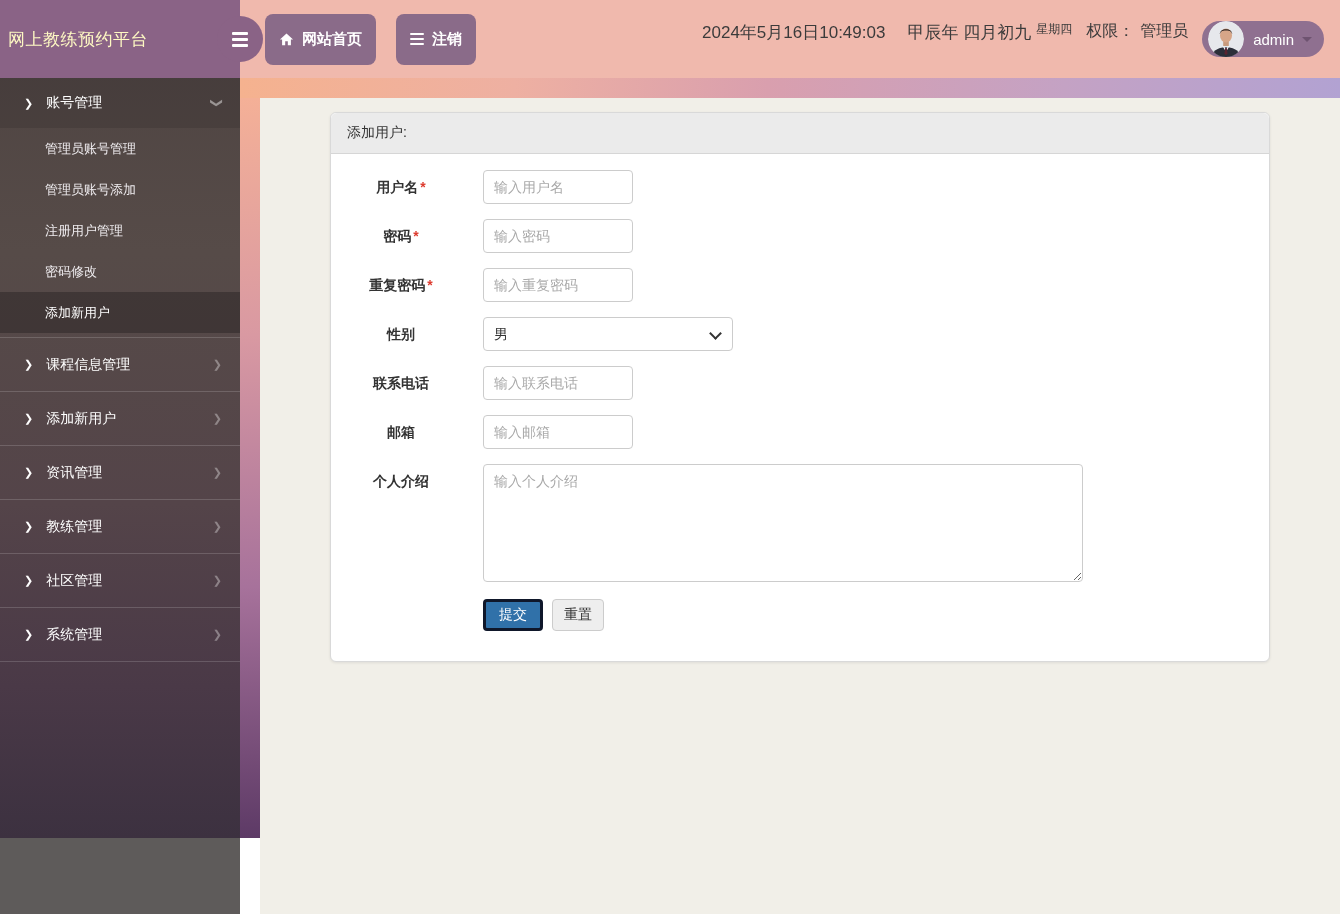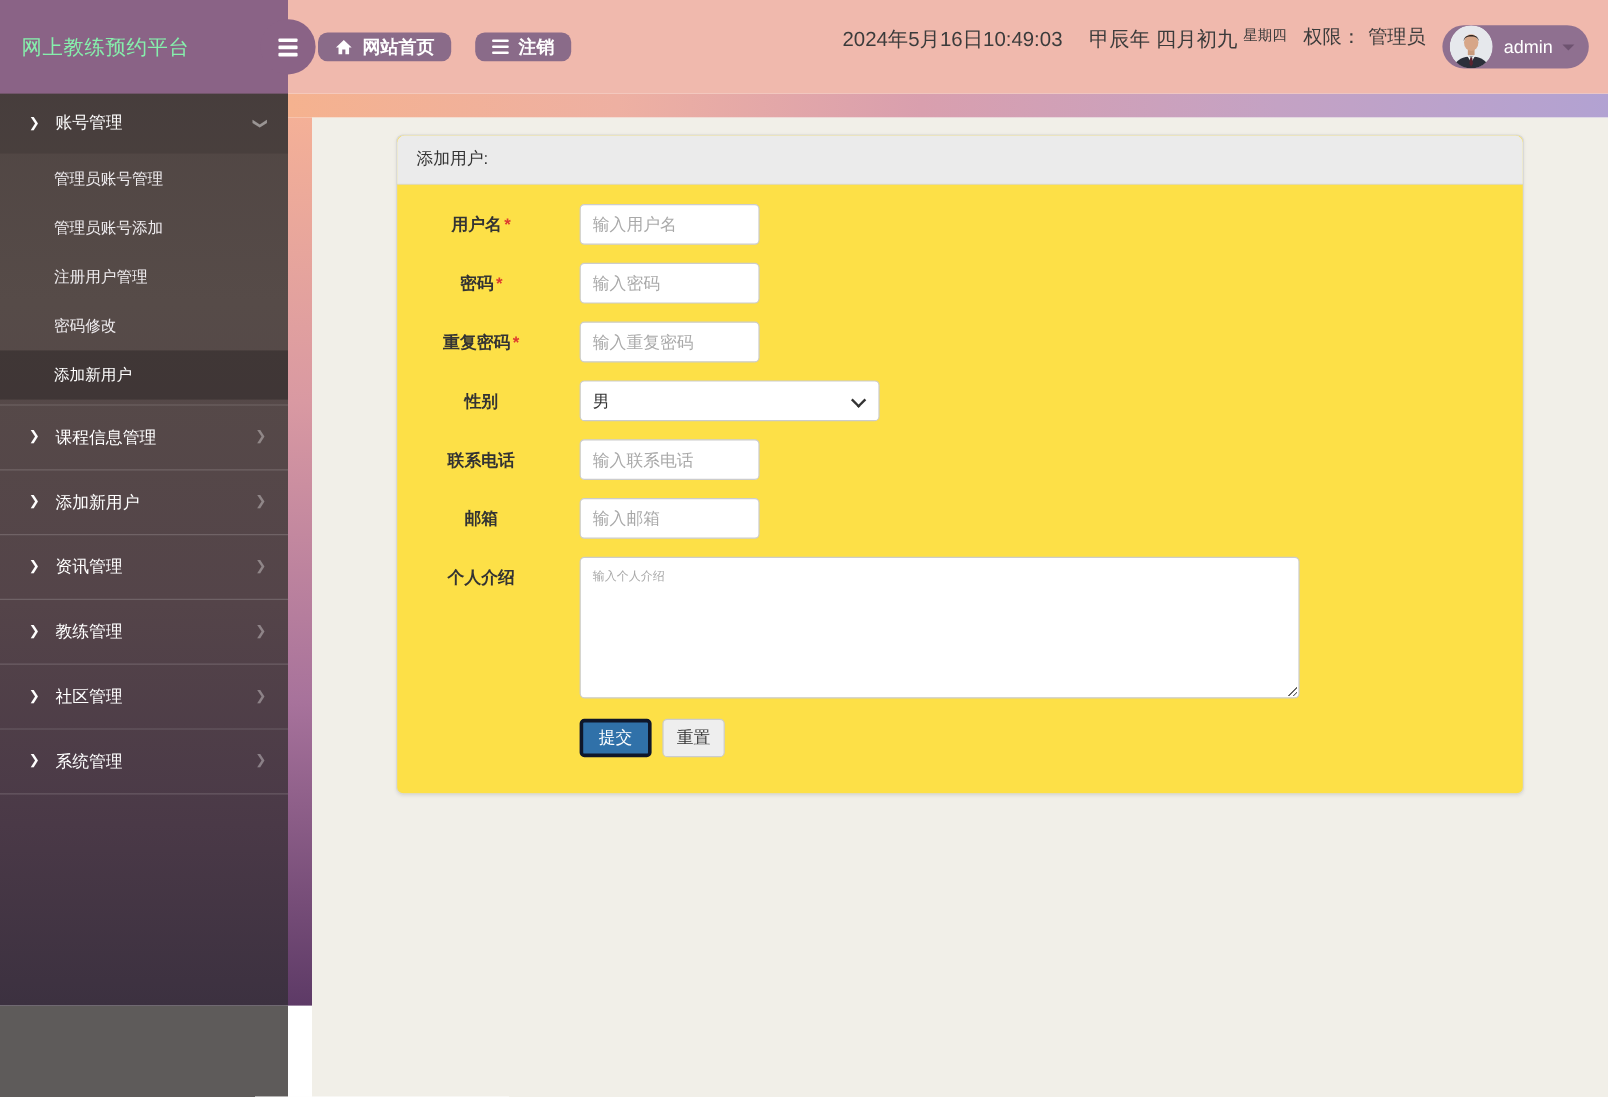--- a/index.html
+++ b/index.html
@@ -13,21 +13,21 @@
     --footer-gray:#5e5b5a;
   }
   html,body{margin:0;padding:0;}
   body{font-family:"Liberation Sans","DejaVu Sans",sans-serif;background:#fff;}
   #app{position:relative;width:1340px;height:914px;background:#fff;overflow:hidden;}
 
   
   .sidebar{position:absolute;left:0;top:0;width:240px;height:838px;z-index:2;
     background:linear-gradient(180deg,#4d4341 0%,#564b48 30%,#544449 60%,#4a3947 82%,#3c3140 100%);}
   .logo{position:absolute;left:0;top:0;width:240px;height:78px;background:var(--brand);
-    display:flex;align-items:center;padding-left:18px;box-sizing:border-box;color:#86efac;
+    display:flex;align-items:center;padding-left:8px;box-sizing:border-box;color:#fef9c3;
     font-size:17px;letter-spacing:.5px;z-index:4;}
   .hamburger{position:absolute;left:217px;top:16px;width:46px;height:46px;border-radius:50%;
     background:var(--brand);z-index:5;display:flex;flex-direction:column;align-items:center;
     justify-content:center;gap:3px;cursor:pointer;border:none;}
   .hamburger .bar{width:16px;height:3px;background:#fff;border-radius:1px;}
 
   .menu{position:absolute;top:78px;left:0;right:0;}
   .chev{font-size:11px;color:#fff;line-height:1;}
   .menu-head{height:50px;background:rgba(0,0,0,0.10);display:flex;align-items:center;
     padding:0 18px 0 24px;color:#fff;font-size:14px;cursor:pointer;}
@@ -41,21 +41,21 @@
   .side-sub + .side-section{margin-top:4px;}
   .side-section .s-label{margin-left:13px;flex:1;}
   .side-section .chev.right{color:rgba(255,255,255,0.35);}
   .side-section:last-child{border-bottom:1px solid rgba(255,255,255,0.16);}
   .sidebar-footer{position:absolute;left:0;top:838px;width:240px;height:76px;background:var(--footer-gray);}
 
   
   .header{position:absolute;left:240px;top:0;width:1100px;height:78px;background:var(--header-pink);
     display:flex;align-items:center;box-sizing:border-box;padding:0 16px 0 25px;z-index:3;}
   .hbtn{display:flex;align-items:center;gap:8px;background:var(--btn-purple);color:#fff;
-    font-size:15px;font-weight:bold;padding:0 14px;height:24px;border-radius:8px;border:none;
+    font-size:15px;font-weight:bold;padding:0 14px;height:51px;border-radius:8px;border:none;
     cursor:pointer;margin-right:20px;font-family:inherit;}
   .hbtn svg{display:block;}
   .mini-bars{display:flex;flex-direction:column;gap:2.5px;}
   .mini-bars i{display:block;width:14px;height:2.5px;background:#fff;border-radius:1px;}
   .header-right{margin-left:auto;display:flex;align-items:flex-start;color:#3b3b3b;white-space:nowrap;}
   .dt,.lunar{font-size:17px;}
   .lunar{margin-left:22px;}
   .weekday{font-size:12px;margin-left:5px;}
   .perm{font-size:16px;margin-left:14px;}
   .role{font-size:16px;margin-left:6px;}
@@ -67,41 +67,41 @@
     border-top:5px solid #6e5370;}
 
   
   .top-strip{position:absolute;left:240px;top:78px;width:1100px;height:20px;
     background:linear-gradient(90deg,#f5b28f 0%,#eeb0a2 25%,#d99fae 48%,#c4a2c4 75%,#b2a2d2 100%);}
   .left-strip{position:absolute;left:240px;top:98px;width:20px;height:740px;
     background:linear-gradient(180deg,#f4b097 0%,#d999a2 32%,#a7729b 66%,#5d3a66 100%);}
 
   
   .main{position:absolute;left:260px;top:98px;width:1080px;height:816px;background:var(--content-bg);overflow:hidden;}
-  .card{margin:14px 70px 0;background:#fde047;border:1px solid #d9d9d9;border-radius:6px;
+  .card{margin:14px 70px 0;background:#ffffff;border:1px solid #d9d9d9;border-radius:6px;
     box-shadow:0 1px 3px rgba(0,0,0,0.08);}
   .card-header{background:#ebebeb;border-bottom:1px solid #d6d6d6;border-radius:6px 6px 0 0;
     padding:11px 16px;font-size:14px;color:#333;}
   .card-body{padding:16px 16px 30px;}
 
   .form-row{display:flex;align-items:flex-start;margin-bottom:15px;}
   .f-label{width:136px;box-sizing:border-box;padding-right:28px;text-align:center;font-size:14px;
     font-weight:bold;color:#333;line-height:34px;flex:none;}
   .req{color:var(--red);margin-left:2px;}
   .f-input{width:150px;height:34px;box-sizing:border-box;border:1px solid #ccc;border-radius:4px;
     padding:6px 10px;font-size:14px;color:#555;font-family:inherit;background:#fff;}
   input::placeholder,textarea::placeholder{color:#a9a9a9;}
   .select-wrap{position:relative;width:250px;}
   .f-select{width:250px;height:34px;box-sizing:border-box;border:1px solid #ccc;border-radius:4px;
     padding:0 26px 0 10px;font-size:14px;color:#333;appearance:none;-webkit-appearance:none;
     background:#fff;font-family:inherit;}
   .sel-arrow{position:absolute;right:13px;top:12px;width:7px;height:7px;border-right:2px solid #333;
     border-bottom:2px solid #333;transform:rotate(45deg);pointer-events:none;}
   .f-textarea{width:600px;height:118px;box-sizing:border-box;border:1px solid #ccc;border-radius:4px;
-    padding:8px 10px;font-size:10px;color:#555;resize:both;font-family:inherit;background:#fff;}
+    padding:8px 10px;font-size:14px;color:#555;resize:both;font-family:inherit;background:#fff;}
   .btn-row{margin-left:136px;display:flex;gap:9px;margin-top:17px;}
   .btn-submit{background:var(--submit-blue);border:3px solid #0f172a;color:#fff;font-size:14px;
     padding:0 13px;height:32px;border-radius:4px;cursor:pointer;font-family:inherit;}
   .btn-reset{background:#eee;border:1px solid #ccc;color:#333;font-size:14px;
     padding:0 11px;height:32px;border-radius:4px;cursor:pointer;font-family:inherit;}
 </style>
 </head>
 <body>
 
 <div id="app">

